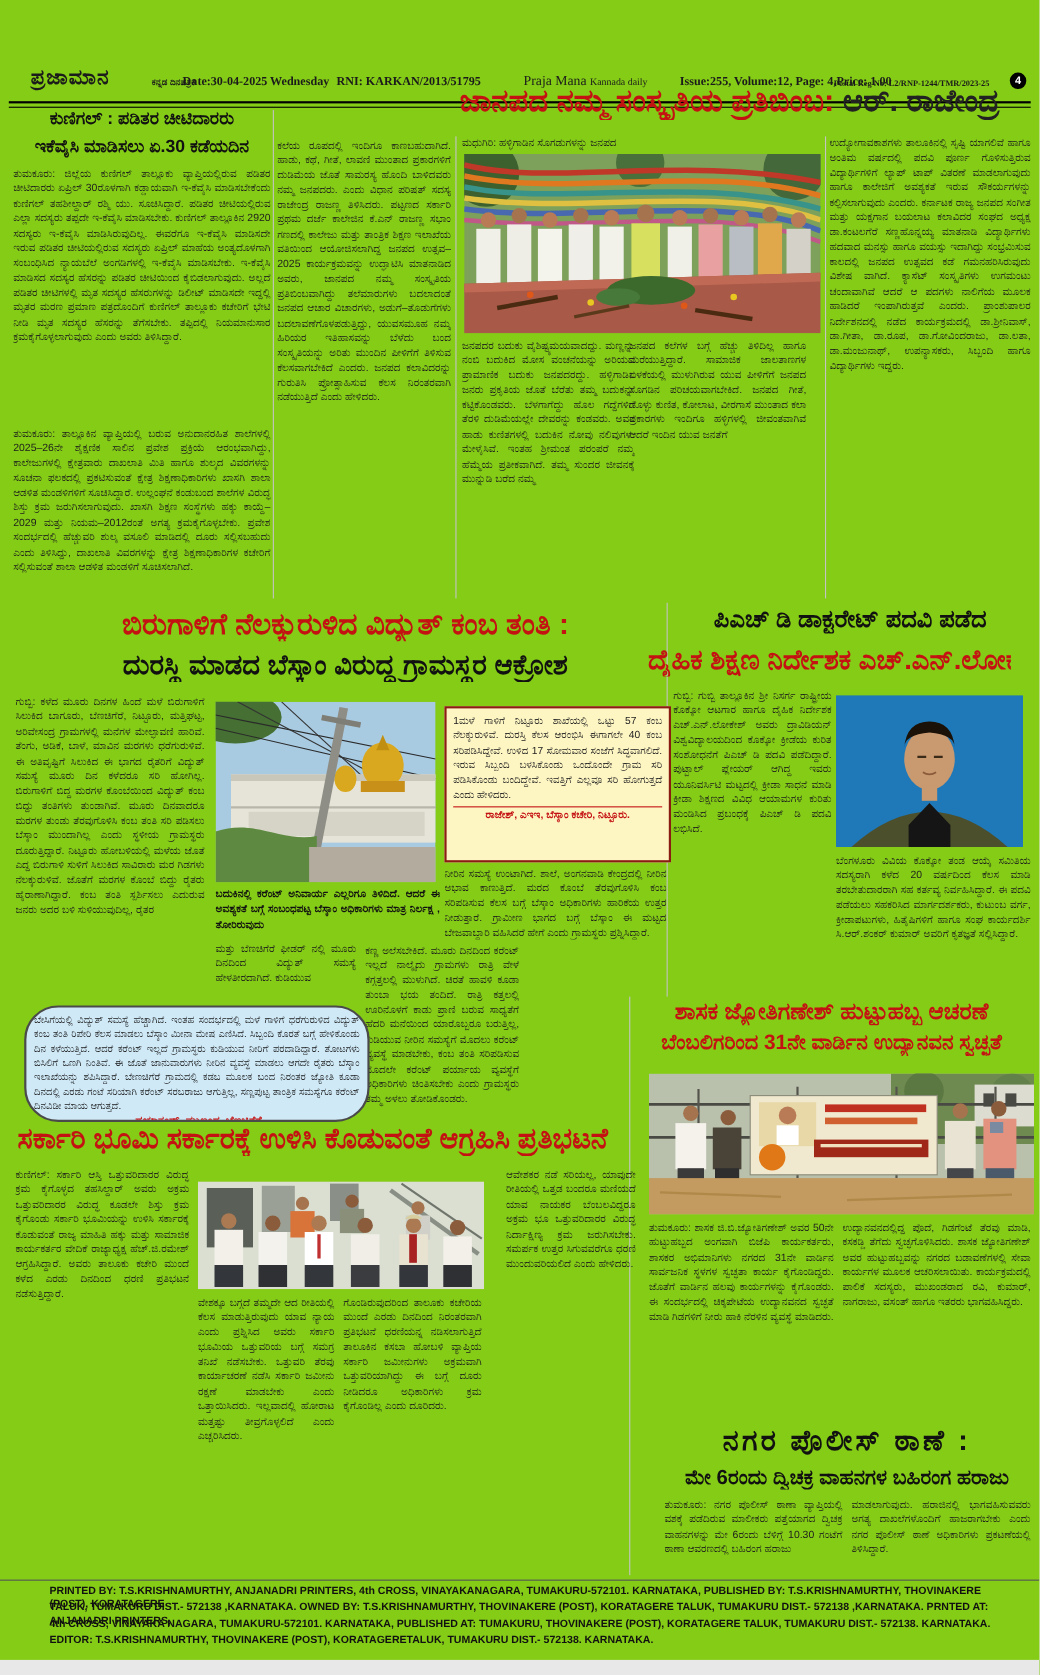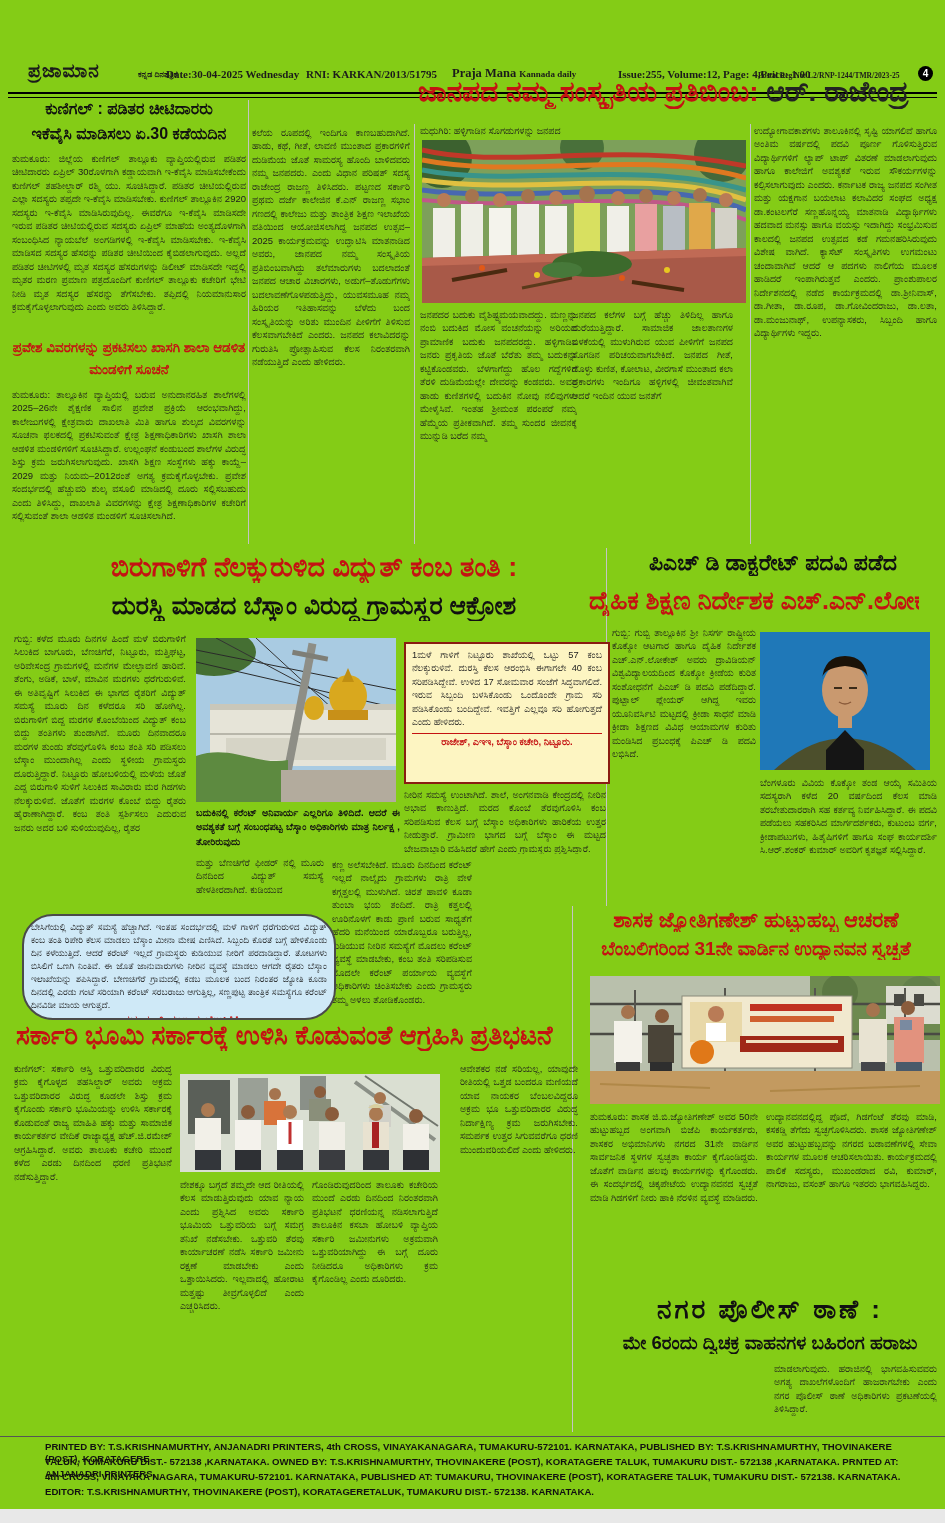--- a/index.html
+++ b/index.html
@@ -32,39 +32,38 @@
 </style>
 </head>
 <body>
 
 <div class="page">
 
   <div class="abs serif" style="left:28px;top:60px;font-size:19px;font-weight:bold;letter-spacing:1px;">ಪ್ರಜಾಮಾನ</div>
   <div class="abs" style="left:138px;top:70px;font-size:8px;font-weight:bold;">ಕನ್ನಡ ದಿನಪತ್ರಿಕೆ</div>
   <div class="abs serif" style="left:166px;top:68px;font-size:11px;font-weight:bold;">Date:30-04-2025 Wednesday</div>
   <div class="abs serif" style="left:306px;top:68px;font-size:11px;font-weight:bold;">RNI: KARKAN/2013/51795</div>
-  <div class="abs serif" style="left:452px;top:66px;font-size:12.5px;font-weight:bold;"><span>Praja Mana</span>
+  <div class="abs serif" style="left:476px;top:66px;font-size:12.5px;font-weight:normal;"><span>Praja Mana</span>
     <span style="font-size:9px;">Kannada daily</span></div>
   <div class="abs serif" style="left:578px;top:68px;font-size:11px;font-weight:bold;margin-left:40px;">Issue:255, Volume:12, Page: 4,Price: 1.00</div>
   <div class="abs serif" style="left:758px;top:71px;font-size:7.6px;font-weight:bold;">Postal Reg No: L2/RNP-1244/TMR/2023-25</div>
   <div class="badge" style="left:918px;top:66px;">4</div>
   <div class="masthead-rule"></div>
 
   <div class="rule-v" style="left:248px;top:100px;height:444px;"></div>
   <div class="rule-v" style="left:414px;top:124px;height:420px;"></div>
   <div class="rule-v" style="left:750px;top:124px;height:420px;"></div>
   <div class="rule-v" style="left:606px;top:548px;height:358px;"></div>
   <div class="rule-v" style="left:572px;top:906px;height:526px;"></div>
 
   <div class="hl" style="left:12px;top:97px;width:234px;font-size:16px;line-height:1.55;white-space:normal;text-align:center;">
     <div>ಕುಣಿಗಲ್ : ಪಡಿತರ ಚೀಟಿದಾರರು</div>
     <div>ಇಕೆವೈಸಿ ಮಾಡಿಸಲು ಏ.30 ಕಡೆಯದಿನ</div>
   </div>
   <div class="col" style="left:12px;top:152px;width:234px;height:181px;">ತುಮಕೂರು: ಜಿಲ್ಲೆಯ ಕುಣಿಗಲ್ ತಾಲ್ಲೂಕು ವ್ಯಾಪ್ತಿಯಲ್ಲಿರುವ ಪಡಿತರ ಚೀಟಿದಾರರು ಏಪ್ರಿಲ್ 30ರೊಳಗಾಗಿ ಕಡ್ಡಾಯವಾಗಿ ಇ-ಕೆವೈಸಿ ಮಾಡಿಸಬೇಕೆಂದು ಕುಣಿಗಲ್ ತಹಶೀಲ್ದಾರ್ ರಶ್ಮಿ ಯು. ಸೂಚಿಸಿದ್ದಾರೆ. ಪಡಿತರ ಚೀಟಿಯಲ್ಲಿರುವ ಎಲ್ಲಾ ಸದಸ್ಯರು ತಪ್ಪದೇ ಇ-ಕೆವೈಸಿ ಮಾಡಿಸಬೇಕು. ಕುಣಿಗಲ್ ತಾಲ್ಲೂಕಿನ 2920 ಸದಸ್ಯರು ಇ-ಕೆವೈಸಿ ಮಾಡಿಸಿರುವುದಿಲ್ಲ. ಈವರೆಗೂ ಇ-ಕೆವೈಸಿ ಮಾಡಿಸದೇ ಇರುವ ಪಡಿತರ ಚೀಟಿಯಲ್ಲಿರುವ ಸದಸ್ಯರು ಏಪ್ರಿಲ್ ಮಾಹೆಯ ಅಂತ್ಯದೊಳಗಾಗಿ ಸಂಬಂಧಿಸಿದ ನ್ಯಾಯಬೆಲೆ ಅಂಗಡಿಗಳಲ್ಲಿ ಇ-ಕೆವೈಸಿ ಮಾಡಿಸಬೇಕು. ಇ-ಕೆವೈಸಿ ಮಾಡಿಸದ ಸದಸ್ಯರ ಹೆಸರನ್ನು ಪಡಿತರ ಚೀಟಿಯಿಂದ ಕೈಬಿಡಲಾಗುವುದು. ಅಲ್ಲದೆ ಪಡಿತರ ಚೀಟಿಗಳಲ್ಲಿ ಮೃತ ಸದಸ್ಯರ ಹೆಸರುಗಳನ್ನು ಡಿಲೀಟ್ ಮಾಡಿಸದೇ ಇದ್ದಲ್ಲಿ ಮೃತರ ಮರಣ ಪ್ರಮಾಣ ಪತ್ರದೊಂದಿಗೆ ಕುಣಿಗಲ್ ತಾಲ್ಲೂಕು ಕಚೇರಿಗೆ ಭೇಟಿ ನೀಡಿ ಮೃತ ಸದಸ್ಯರ ಹೆಸರನ್ನು ತೆಗೆಸಬೇಕು. ತಪ್ಪಿದಲ್ಲಿ ನಿಯಮಾನುಸಾರ ಕ್ರಮಕೈಗೊಳ್ಳಲಾಗುವುದು ಎಂದು ಅವರು ತಿಳಿಸಿದ್ದಾರೆ.</div>
-  <div class="abs red center" style="left:12px;top:337px;width:234px;font-size:13.5px;font-weight:bold;line-height:1.6;">ಪ್ರವೇಶ ವಿವರಗಳನ್ನು ಪ್ರಕಟಿಸಲು ಖಾಸಗಿ ಶಾಲಾ ಆಡಳಿತ ಮಂಡಳಿಗೆ ಸೂಚನೆ</div>
   <div class="col" style="left:12px;top:388px;width:234px;height:154px;">ತುಮಕೂರು: ತಾಲ್ಲೂಕಿನ ವ್ಯಾಪ್ತಿಯಲ್ಲಿ ಬರುವ ಅನುದಾನರಹಿತ ಶಾಲೆಗಳಲ್ಲಿ 2025–26ನೇ ಶೈಕ್ಷಣಿಕ ಸಾಲಿನ ಪ್ರವೇಶ ಪ್ರಕ್ರಿಯೆ ಆರಂಭವಾಗಿದ್ದು, ಕಾಲೇಜುಗಳಲ್ಲಿ ಕ್ಷೇತ್ರವಾರು ದಾಖಲಾತಿ ಮಿತಿ ಹಾಗೂ ಶುಲ್ಕದ ವಿವರಗಳನ್ನು ಸೂಚನಾ ಫಲಕದಲ್ಲಿ ಪ್ರಕಟಿಸುವಂತೆ ಕ್ಷೇತ್ರ ಶಿಕ್ಷಣಾಧಿಕಾರಿಗಳು ಖಾಸಗಿ ಶಾಲಾ ಆಡಳಿತ ಮಂಡಳಿಗಳಿಗೆ ಸೂಚಿಸಿದ್ದಾರೆ. ಉಲ್ಲಂಘನೆ ಕಂಡುಬಂದ ಶಾಲೆಗಳ ವಿರುದ್ಧ ಶಿಸ್ತು ಕ್ರಮ ಜರುಗಿಸಲಾಗುವುದು. ಖಾಸಗಿ ಶಿಕ್ಷಣ ಸಂಸ್ಥೆಗಳು ಹಕ್ಕು ಕಾಯ್ದೆ–2029 ಮತ್ತು ನಿಯಮ–2012ರಂತೆ ಅಗತ್ಯ ಕ್ರಮಕೈಗೊಳ್ಳಬೇಕು. ಪ್ರವೇಶ ಸಂದರ್ಭದಲ್ಲಿ ಹೆಚ್ಚುವರಿ ಶುಲ್ಕ ವಸೂಲಿ ಮಾಡಿದಲ್ಲಿ ದೂರು ಸಲ್ಲಿಸಬಹುದು ಎಂದು ತಿಳಿಸಿದ್ದು, ದಾಖಲಾತಿ ವಿವರಗಳನ್ನು ಕ್ಷೇತ್ರ ಶಿಕ್ಷಣಾಧಿಕಾರಿಗಳ ಕಚೇರಿಗೆ ಸಲ್ಲಿಸುವಂತೆ ಶಾಲಾ ಆಡಳಿತ ಮಂಡಳಿಗೆ ಸೂಚಿಸಲಾಗಿದೆ.</div>
 
   <div class="hl" style="left:418px;top:76px;width:520px;font-size:28px;">
     <span class="red">ಜಾನಪದ ನಮ್ಮ ಸಂಸ್ಕೃತಿಯ ಪ್ರತಿಬಿಂಬ:</span><span style="color:#222;"> ಆರ್. ರಾಜೇಂದ್ರ</span>
   </div>
   <div class="col" style="left:420px;top:124px;width:326px;height:14px;">ಮಧುಗಿರಿ: ಹಳ್ಳಿಗಾಡಿನ ಸೊಗಡುಗಳನ್ನು ಜನಪದ</div>
   <div class="col" style="left:252px;top:126px;width:158px;height:418px;">ಕಲೆಯ ರೂಪದಲ್ಲಿ ಇಂದಿಗೂ ಕಾಣಬಹುದಾಗಿದೆ. ಹಾಡು, ಕಥೆ, ಗೀತೆ, ಲಾವಣಿ ಮುಂತಾದ ಪ್ರಕಾರಗಳಿಗೆ ದುಡಿಮೆಯ ಜೊತೆ ಸಾಮರಸ್ಯ ಹೊಂದಿ ಬಾಳಿದವರು ನಮ್ಮ ಜನಪದರು. ಎಂದು ವಿಧಾನ ಪರಿಷತ್ ಸದಸ್ಯ ರಾಜೇಂದ್ರ ರಾಜಣ್ಣ ತಿಳಿಸಿದರು. ಪಟ್ಟಣದ ಸರ್ಕಾರಿ ಪ್ರಥಮ ದರ್ಜೆ ಕಾಲೇಜಿನ ಕೆ.ಎನ್ ರಾಜಣ್ಣ ಸಭಾಂ ಗಣದಲ್ಲಿ ಕಾಲೇಜು ಮತ್ತು ತಾಂತ್ರಿಕ ಶಿಕ್ಷಣ ಇಲಾಖೆಯ ವತಿಯಿಂದ ಆಯೋಜಿಸಲಾಗಿದ್ದ ಜನಪದ ಉತ್ಸವ–2025 ಕಾರ್ಯಕ್ರಮವನ್ನು ಉದ್ಘಾಟಿಸಿ ಮಾತನಾಡಿದ ಅವರು, ಜಾನಪದ ನಮ್ಮ ಸಂಸ್ಕೃತಿಯ ಪ್ರತಿಬಿಂಬವಾಗಿದ್ದು ತಲೆಮಾರುಗಳು ಬದಲಾದಂತೆ ಜನಪದ ಆಚಾರ ವಿಚಾರಗಳು, ಅಡುಗೆ–ತೊಡುಗೆಗಳು ಬದಲಾವಣೆಗೊಳಪಡುತ್ತಿದ್ದು, ಯುವಸಮೂಹ ನಮ್ಮ ಹಿರಿಯರ ಇತಿಹಾಸವನ್ನು ಬೆಳೆದು ಬಂದ ಸಂಸ್ಕೃತಿಯನ್ನು ಅರಿತು ಮುಂದಿನ ಪೀಳಿಗೆಗೆ ತಿಳಿಸುವ ಕೆಲಸವಾಗಬೇಕಿದೆ ಎಂದರು. ಜನಪದ ಕಲಾವಿದರನ್ನು ಗುರುತಿಸಿ ಪ್ರೋತ್ಸಾಹಿಸುವ ಕೆಲಸ ನಿರಂತರವಾಗಿ ನಡೆಯುತ್ತಿದೆ ಎಂದು ಹೇಳಿದರು.</div>
 
   <div class="abs" style="left:422px;top:140px;width:324px;height:163px;">
     <svg width="324" height="163" viewBox="0 0 324 163">
@@ -272,20 +271,21 @@
           <rect x="223" y="76" width="26" height="20" fill="#2e3034"></rect>
       </g>
     </svg>
   </div>
   <div class="col" style="left:180px;top:1178px;width:124px;height:252px;">ವೇಶಕ್ಕೂ ಬಗ್ಗದೆ ತಮ್ಮದೇ ಆದ ರೀತಿಯಲ್ಲಿ ಕೆಲಸ ಮಾಡುತ್ತಿರುವುದು ಯಾವ ನ್ಯಾಯ ಎಂದು ಪ್ರಶ್ನಿಸಿದ ಅವರು ಸರ್ಕಾರಿ ಭೂಮಿಯ ಒತ್ತುವರಿಯ ಬಗ್ಗೆ ಸಮಗ್ರ ತನಿಖೆ ನಡೆಸಬೇಕು. ಒತ್ತುವರಿ ತೆರವು ಕಾರ್ಯಾಚರಣೆ ನಡೆಸಿ ಸರ್ಕಾರಿ ಜಮೀನು ರಕ್ಷಣೆ ಮಾಡಬೇಕು ಎಂದು ಒತ್ತಾಯಿಸಿದರು. ಇಲ್ಲವಾದಲ್ಲಿ ಹೋರಾಟ ಮತ್ತಷ್ಟು ತೀವ್ರಗೊಳ್ಳಲಿದೆ ಎಂದು ಎಚ್ಚರಿಸಿದರು.</div>
   <div class="col" style="left:312px;top:1178px;width:126px;height:252px;">ಗೊಂಡಿರುವುದರಿಂದ ತಾಲೂಕು ಕಚೇರಿಯ ಮುಂದೆ ಎರಡು ದಿನದಿಂದ ನಿರಂತರವಾಗಿ ಪ್ರತಿಭಟನೆ ಧರಣಿಯನ್ನ ನಡಿಸಲಾಗುತ್ತಿದೆ ತಾಲೂಕಿನ ಕಸಬಾ ಹೋಬಳಿ ವ್ಯಾಪ್ತಿಯ ಸರ್ಕಾರಿ ಜಮೀನುಗಳು ಅಕ್ರಮವಾಗಿ ಒತ್ತುವರಿಯಾಗಿದ್ದು ಈ ಬಗ್ಗೆ ದೂರು ನೀಡಿದರೂ ಅಧಿಕಾರಿಗಳು ಕ್ರಮ ಕೈಗೊಂಡಿಲ್ಲ ಎಂದು ದೂರಿದರು.</div>
   <div class="col" style="left:460px;top:1062px;width:118px;height:368px;">ಆವೇಶಕರ ನಡೆ ಸರಿಯಲ್ಲ, ಯಾವುದೇ ರೀತಿಯಲ್ಲಿ ಒತ್ತಡ ಬಂದರೂ ಮಣಿಯದೆ ಯಾವ ನಾಯಕರ ಬೆಂಬಲವಿದ್ದರೂ ಅಕ್ರಮ ಭೂ ಒತ್ತುವರಿದಾರರ ವಿರುದ್ಧ ನಿರ್ದಾಕ್ಷಿಣ್ಯ ಕ್ರಮ ಜರುಗಿಸಬೇಕು. ಸಮರ್ಪಕ ಉತ್ತರ ಸಿಗುವವರೆಗೂ ಧರಣಿ ಮುಂದುವರಿಯಲಿದೆ ಎಂದು ಹೇಳಿದರು.</div>
 
   <div class="hl center" style="left:600px;top:1294px;width:340px;font-size:26px;letter-spacing:3px;">ನಗರ ಪೊಲೀಸ್ ಠಾಣೆ :</div>
   <div class="hl center" style="left:600px;top:1332px;width:340px;font-size:18.5px;">ಮೇ 6ರಂದು ದ್ವಿಚಕ್ರ ವಾಹನಗಳ ಬಹಿರಂಗ ಹರಾಜು</div>
+  <div class="col" style="left:604px;top:1362px;width:162px;height:70px;">ತುಮಕೂರು: ನಗರ ಪೊಲೀಸ್ ಠಾಣಾ ವ್ಯಾಪ್ತಿಯಲ್ಲಿ ವಶಕ್ಕೆ ಪಡೆದಿರುವ ಮಾಲೀಕರು ಪತ್ತೆಯಾಗದ ದ್ವಿಚಕ್ರ ವಾಹನಗಳನ್ನು ಮೇ 6ರಂದು ಬೆಳಿಗ್ಗೆ 10.30 ಗಂಟೆಗೆ ಠಾಣಾ ಆವರಣದಲ್ಲಿ ಬಹಿರಂಗ ಹರಾಜು</div>
   <div class="col" style="left:774px;top:1362px;width:163px;height:70px;">ಮಾಡಲಾಗುವುದು. ಹರಾಜಿನಲ್ಲಿ ಭಾಗವಹಿಸುವವರು ಅಗತ್ಯ ದಾಖಲೆಗಳೊಂದಿಗೆ ಹಾಜರಾಗಬೇಕು ಎಂದು ನಗರ ಪೊಲೀಸ್ ಠಾಣೆ ಅಧಿಕಾರಿಗಳು ಪ್ರಕಟಣೆಯಲ್ಲಿ ತಿಳಿಸಿದ್ದಾರೆ.</div>
 
   <div class="rule-h" style="left:0px;top:1436px;width:945px;"></div>
   <div class="imprint" style="top:1441px;">PRINTED BY: T.S.KRISHNAMURTHY, ANJANADRI PRINTERS, 4th CROSS, VINAYAKANAGARA, TUMAKURU-572101. KARNATAKA, PUBLISHED BY: T.S.KRISHNAMURTHY, THOVINAKERE (POST), KORATAGERE</div>
   <div class="imprint" style="top:1456px;">TALUK, TUMAKURU DIST.- 572138 ,KARNATAKA. OWNED BY: T.S.KRISHNAMURTHY, THOVINAKERE (POST), KORATAGERE TALUK, TUMAKURU DIST.- 572138 ,KARNATAKA. PRNTED AT: ANJANADRI PRINTERS,</div>
   <div class="imprint" style="top:1471px;">4th CROSS, VINAYAKA NAGARA, TUMAKURU-572101. KARNATAKA, PUBLISHED AT: TUMAKURU, THOVINAKERE (POST), KORATAGERE TALUK, TUMAKURU DIST.- 572138. KARNATAKA.</div>
   <div class="imprint" style="top:1486px;">EDITOR: T.S.KRISHNAMURTHY, THOVINAKERE (POST), KORATAGERETALUK, TUMAKURU DIST.- 572138. KARNATAKA.</div>
 
 </div>
 

